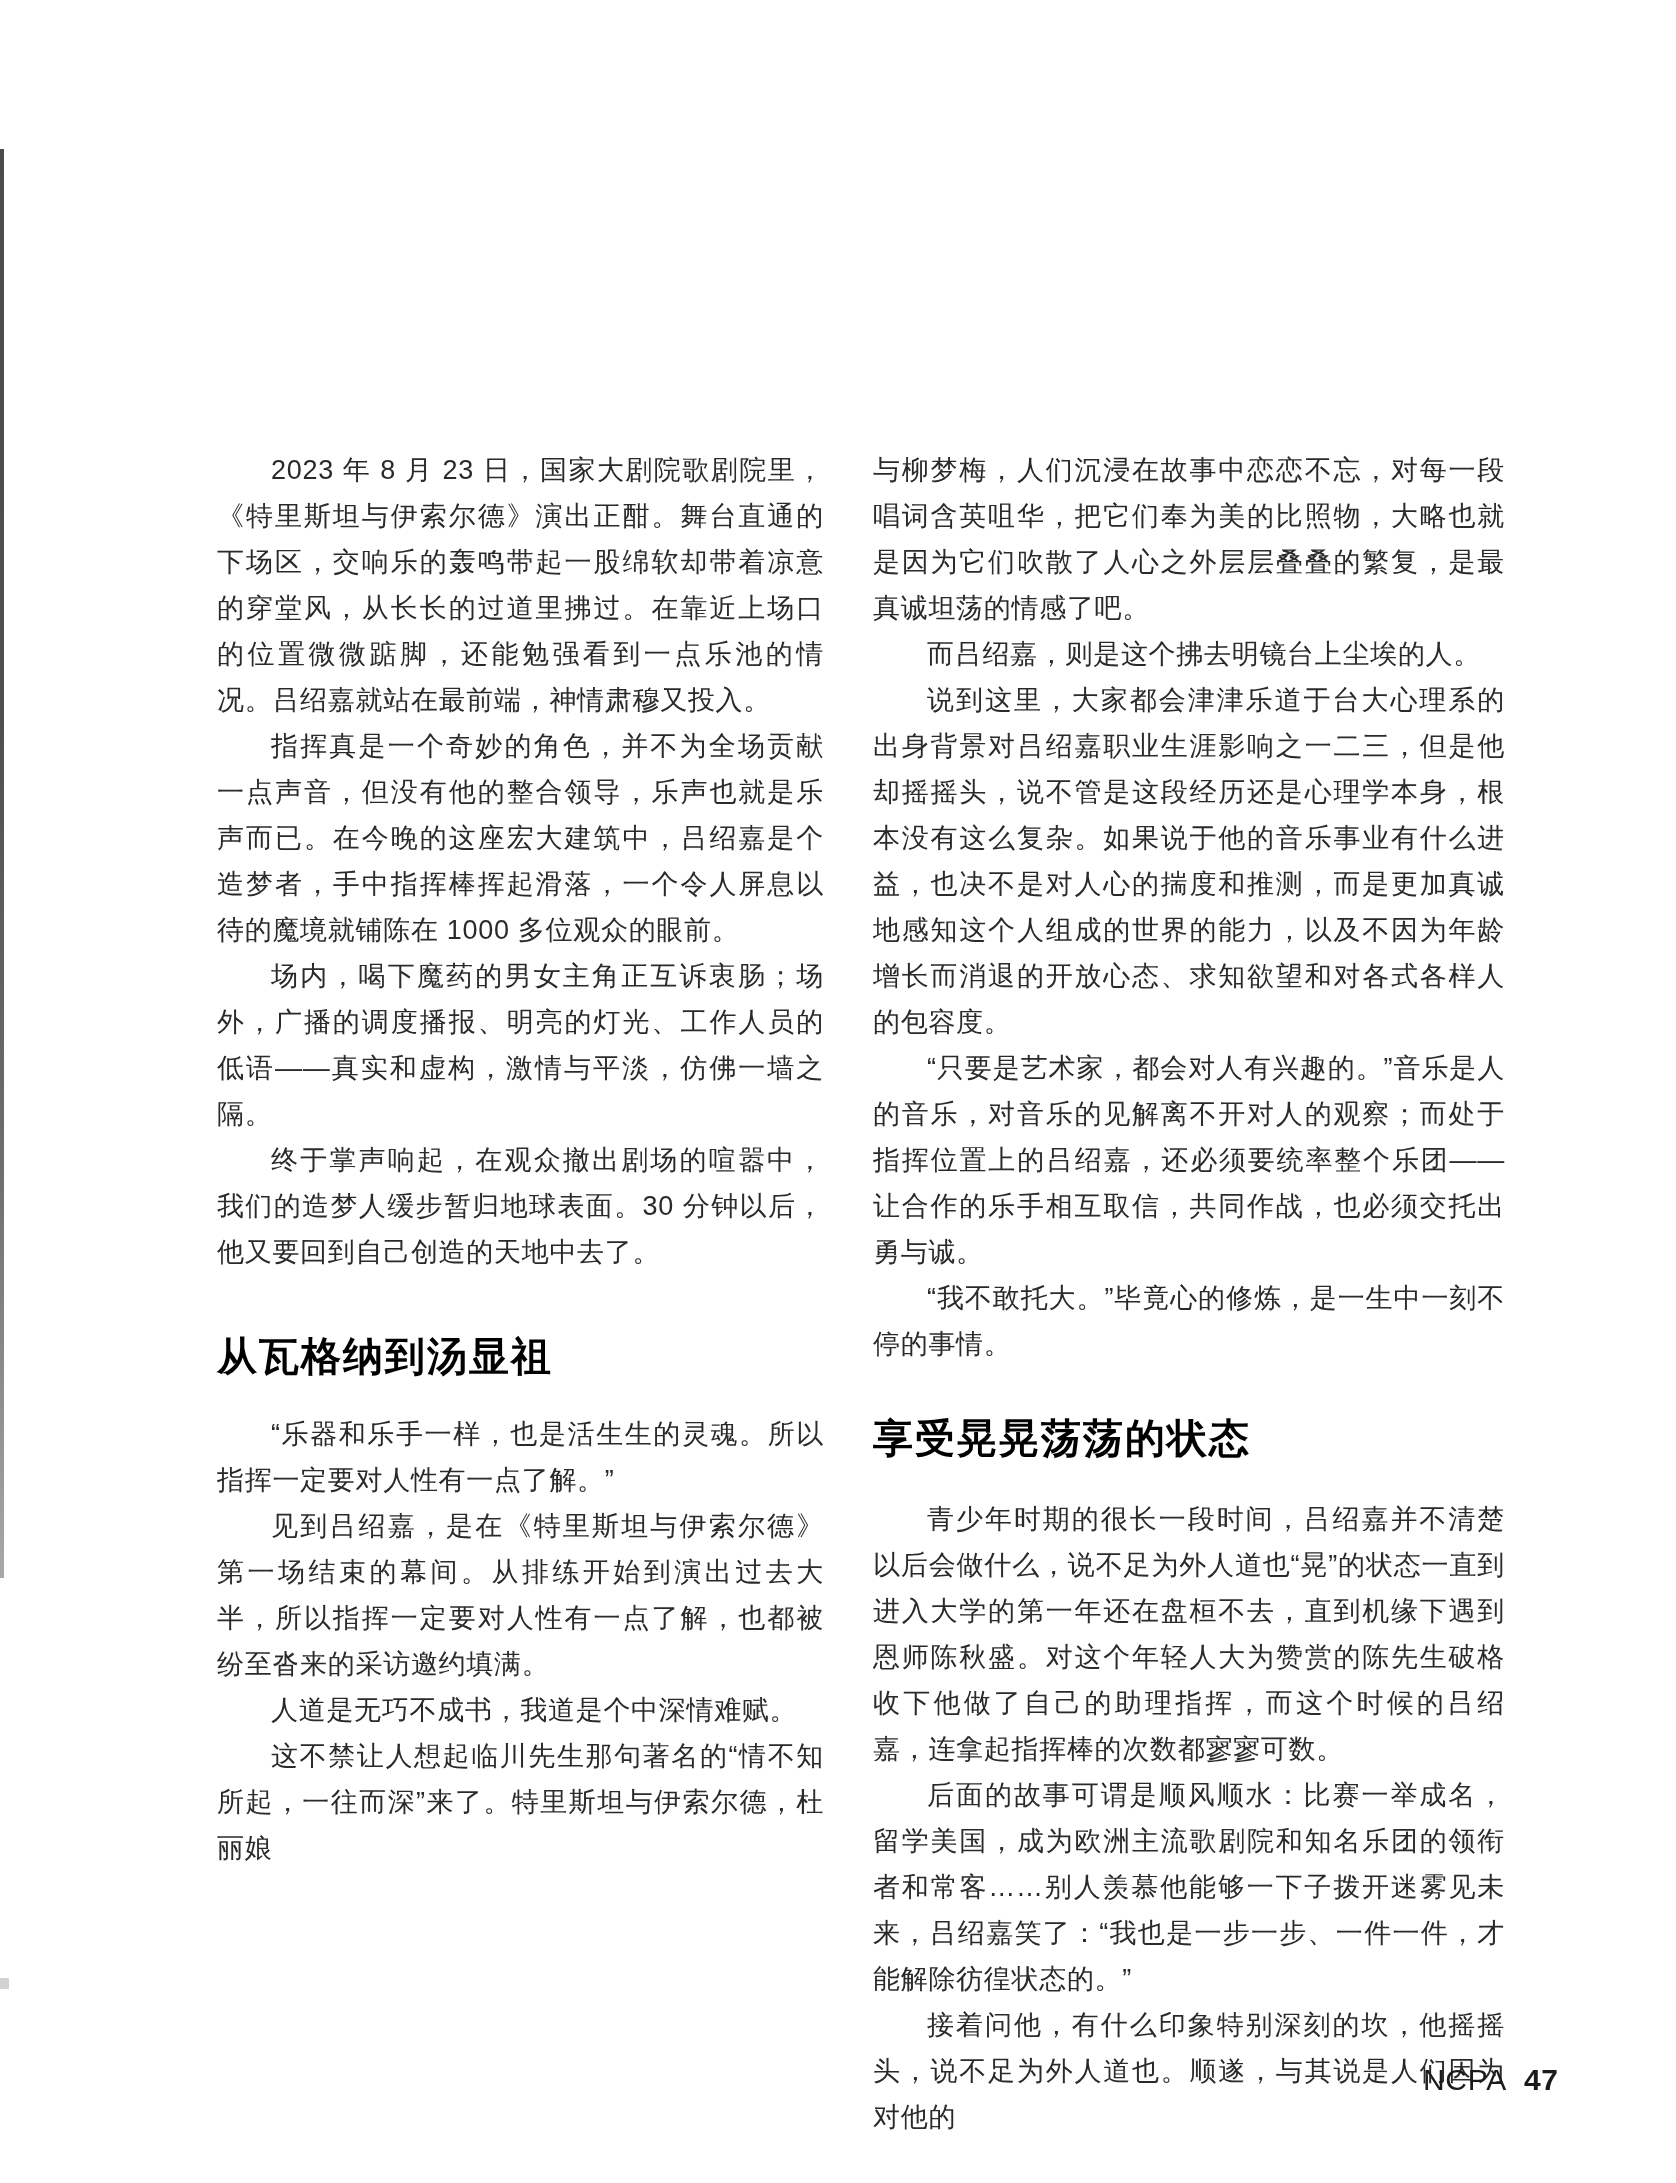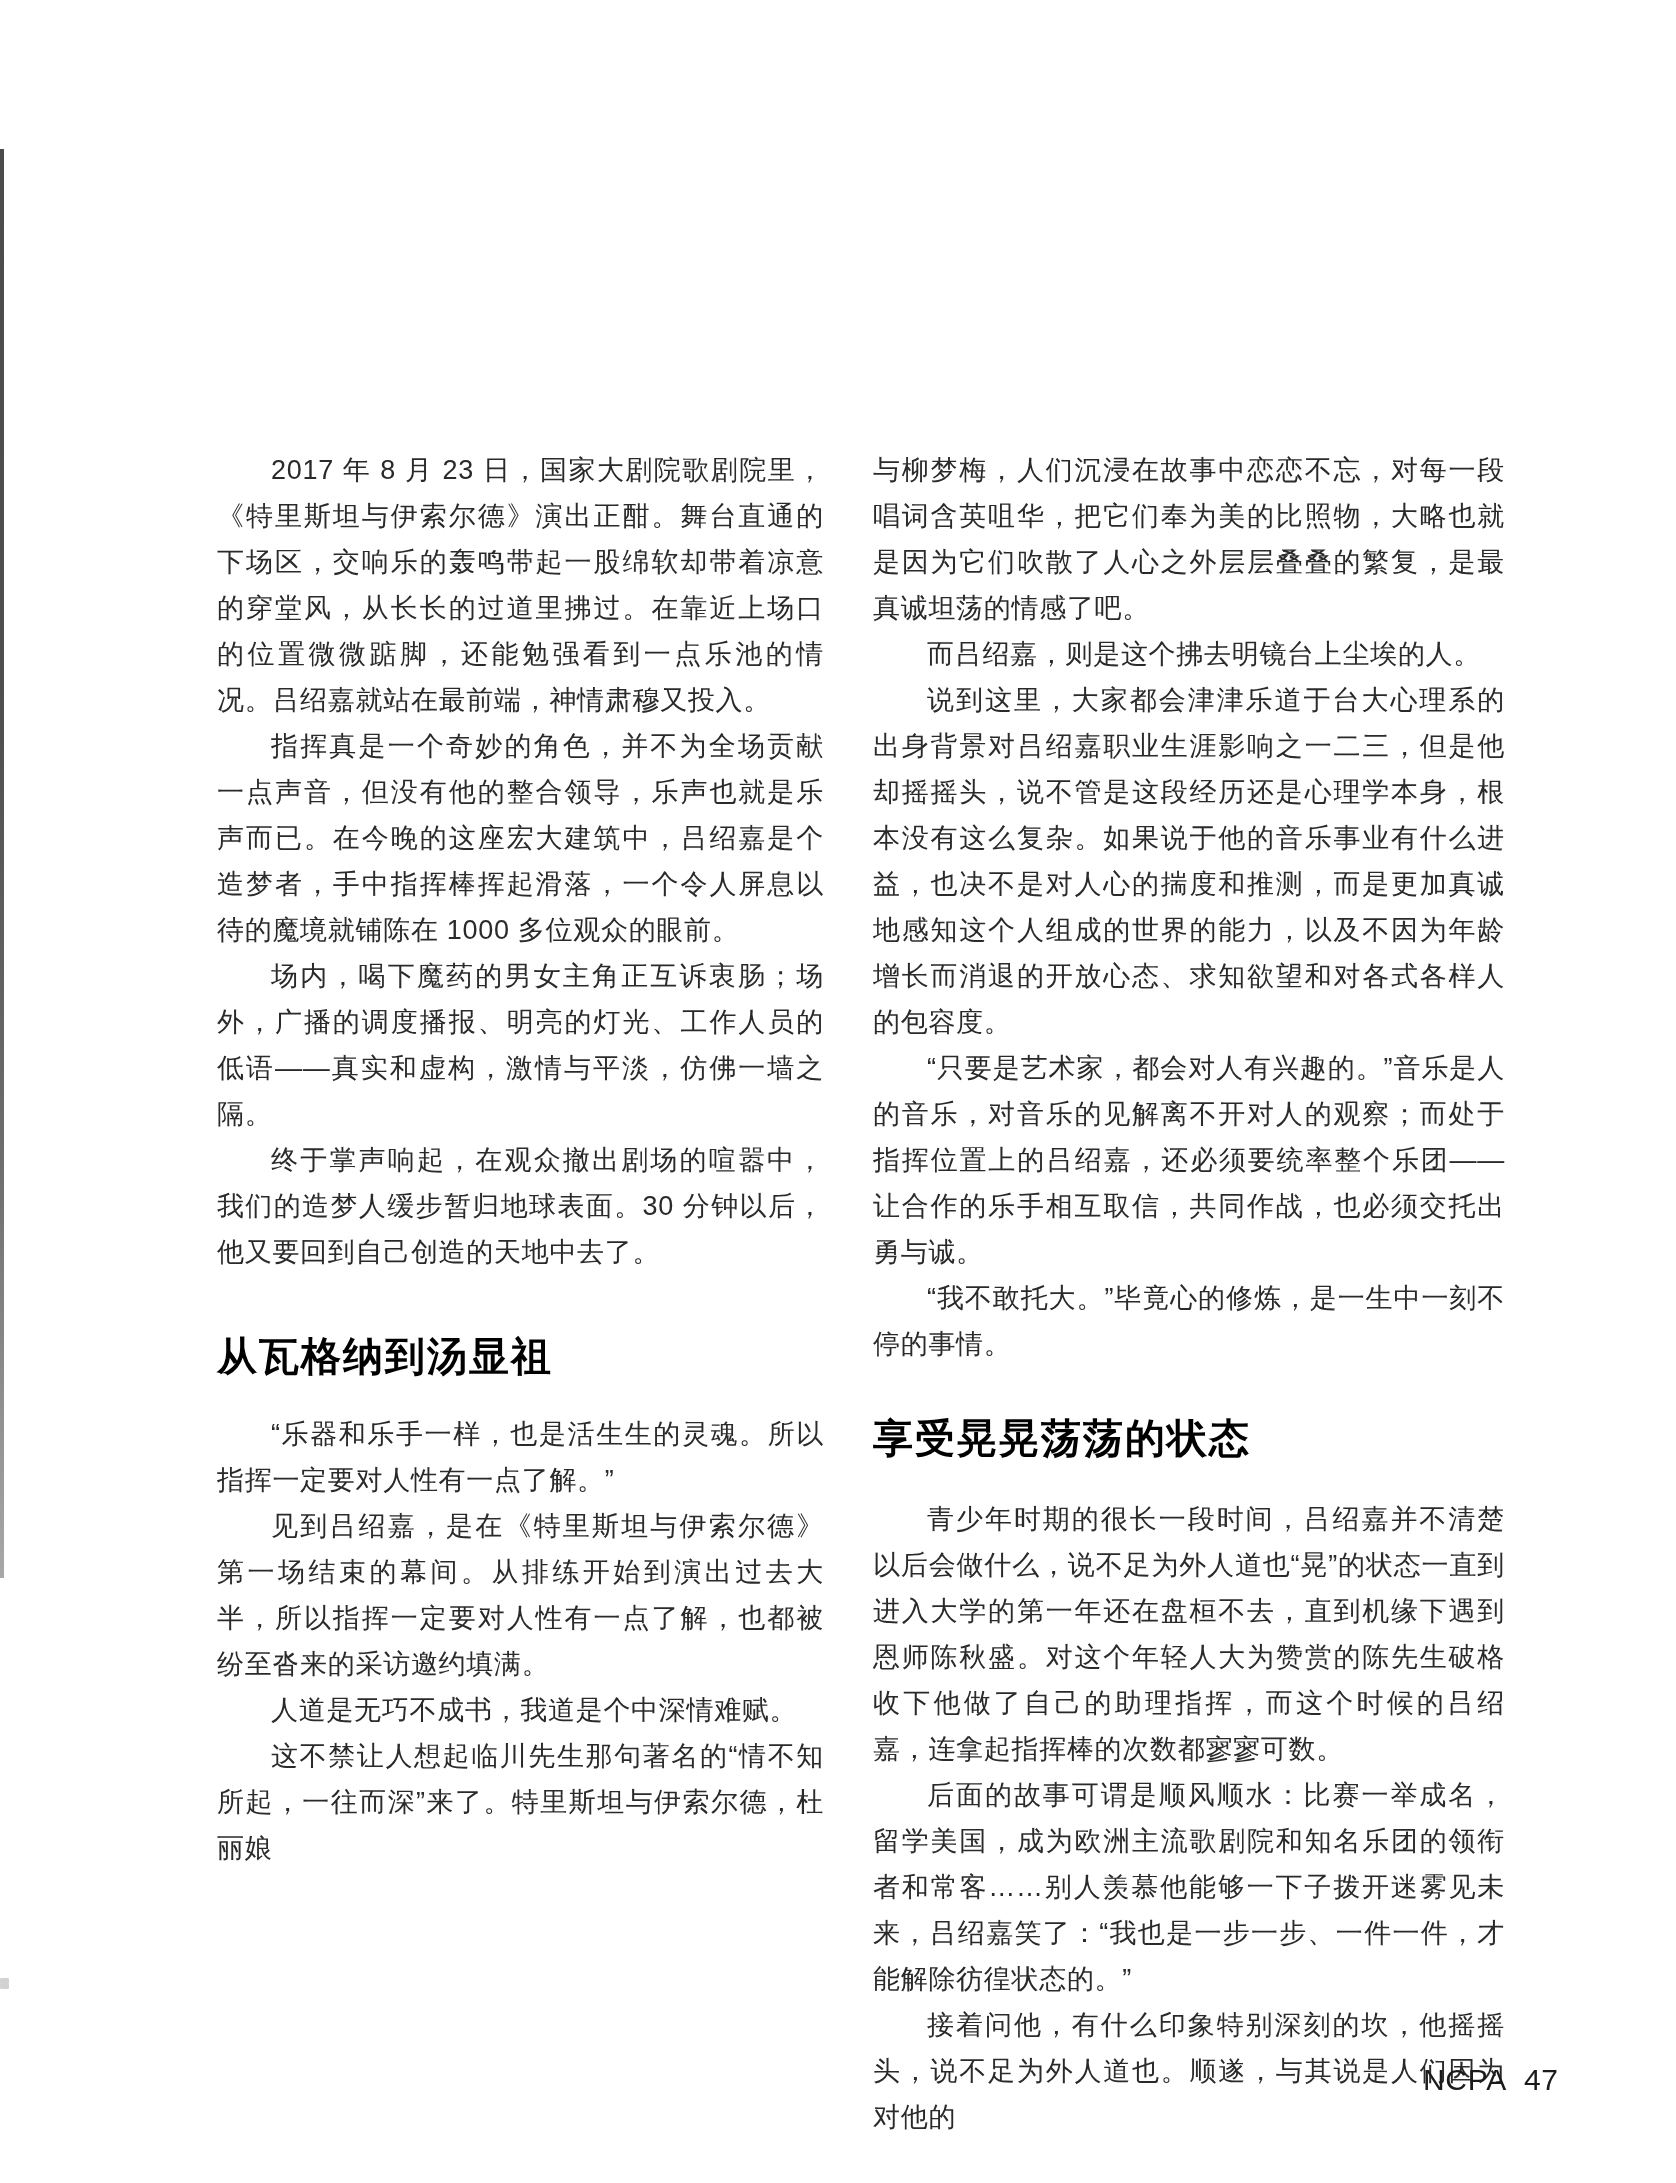--- a/index.html
+++ b/index.html
@@ -67,32 +67,32 @@
   .footer {
     position: absolute;
     left: 1423px;
     top: 2064px;
     font-size: 30px;
     line-height: 32px;
     color: #1b1b1b;
     letter-spacing: 0.7px;
     white-space: nowrap;
   }
-  .footer .pageno { margin-left: 17px; }
+  .footer .pageno { margin-left: 17px; font-weight: bold; }
 </style>
 </head>
 <body>
 
 <div class="page">
 
   <div class="scan-strip"></div>
   <div class="scan-mark"></div>
 
   <div class="column col-left">
-    <p>2017 年 8 月 23 日，国家大剧院歌剧院里，《特里斯坦与伊索尔德》演出正酣。舞台直通的下场区，交响乐的轰鸣带起一股绵软却带着凉意的穿堂风，从长长的过道里拂过。在靠近上场口的位置微微踮脚，还能勉强看到一点乐池的情况。吕绍嘉就站在最前端，神情肃穆又投入。</p>
+    <p>2023 年 8 月 23 日，国家大剧院歌剧院里，《特里斯坦与伊索尔德》演出正酣。舞台直通的下场区，交响乐的轰鸣带起一股绵软却带着凉意的穿堂风，从长长的过道里拂过。在靠近上场口的位置微微踮脚，还能勉强看到一点乐池的情况。吕绍嘉就站在最前端，神情肃穆又投入。</p>
     <p>指挥真是一个奇妙的角色，并不为全场贡献一点声音，但没有他的整合领导，乐声也就是乐声而已。在今晚的这座宏大建筑中，吕绍嘉是个造梦者，手中指挥棒挥起滑落，一个令人屏息以待的魔境就铺陈在 1000 多位观众的眼前。</p>
     <p>场内，喝下魔药的男女主角正互诉衷肠；场外，广播的调度播报、明亮的灯光、工作人员的低语——真实和虚构，激情与平淡，仿佛一墙之隔。</p>
     <p>终于掌声响起，在观众撤出剧场的喧嚣中，我们的造梦人缓步暂归地球表面。30 分钟以后，他又要回到自己创造的天地中去了。</p>
     <h2>从瓦格纳到汤显祖</h2>
     <p>“乐器和乐手一样，也是活生生的灵魂。所以指挥一定要对人性有一点了解。”</p>
     <p>见到吕绍嘉，是在《特里斯坦与伊索尔德》第一场结束的幕间。从排练开始到演出过去大半，所以指挥一定要对人性有一点了解，也都被纷至沓来的采访邀约填满。</p>
     <p>人道是无巧不成书，我道是个中深情难赋。</p>
     <p>这不禁让人想起临川先生那句著名的“情不知所起，一往而深”来了。特里斯坦与伊索尔德，杜丽娘</p>
   </div>
 

